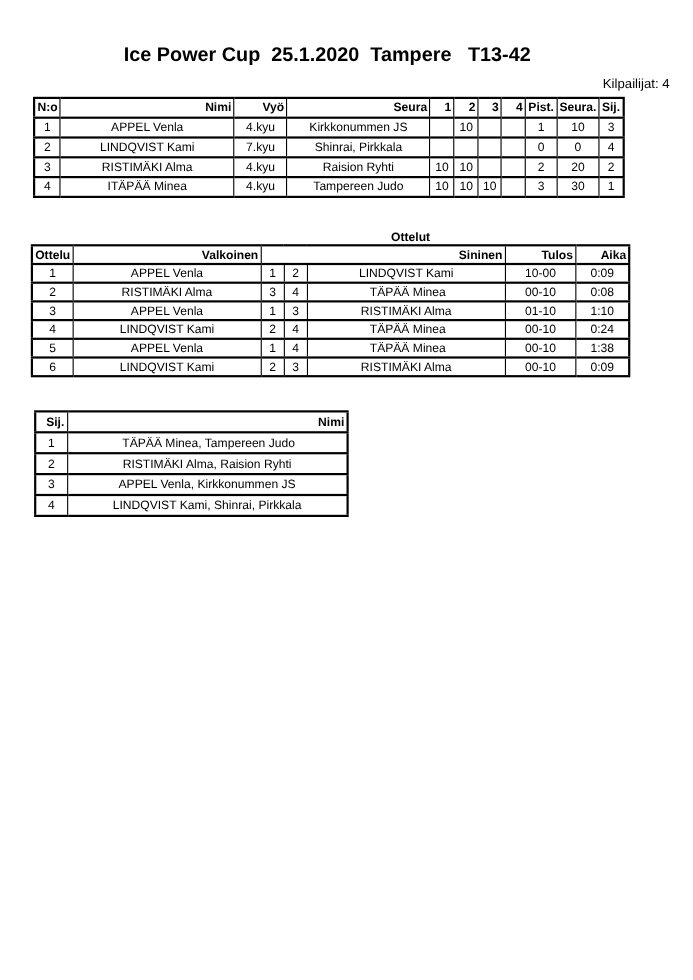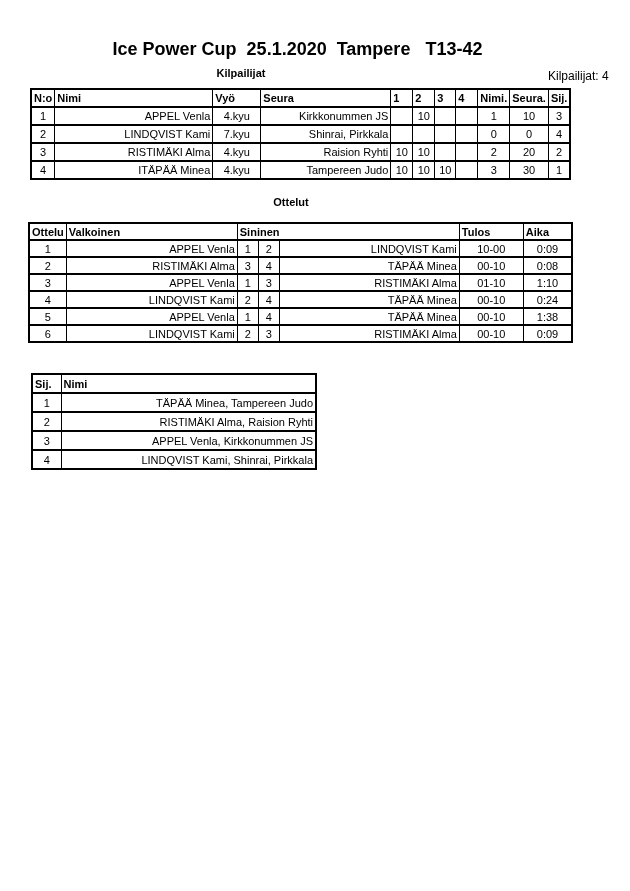--- a/index.html
+++ b/index.html
@@ -7,54 +7,53 @@
     position:relative; width:630px; height:891px; background:#ffffff;
     font-family:"Liberation Sans", sans-serif; color:#000;
     overflow:hidden;
   }
   .page-title {
     position:absolute; top:39px; left:0; width:595px;
     text-align:center; font-size:18px; font-weight:bold; white-space:pre;
   }
   .sec-title { position:absolute; width:200px; text-align:center; font-size:11px; font-weight:bold; }
   #kilpailijat-title { top:67px; left:141px; }
-  #ottelut-title    { top:196px; left:191px; }
+  #ottelut-title    { top:210px; left:191px;text-align:right; }
   #tulokset-title   { top:351px; left:63px; }
   .count-label { position:absolute; top:69px; left:548px; font-size:12px; }
 
   table.rpt {
     position:absolute; border-collapse:collapse; table-layout:fixed;
     font-size:11px; background:#fff; border:2px solid #000;
   }
   .rpt th, .rpt td {
     border-left:1px solid #000; border-right:1px solid #000;
     border-top:2px solid #000; border-bottom:2px solid #000;
     padding:0 2px; overflow:hidden; white-space:pre; vertical-align:middle;
   }
-  .rpt th { font-weight:bold; text-align:left; }
+  .rpt th { font-weight:bold; text-align:right; }
   #t1 th, #t1 td { height:16px; }
   #t2 th, #t2 td { height:15px; }
   #t3 th, #t3 td { height:17px; }
   #t1 { left:30px;  top:88px; }
   #t2 { left:28px;  top:222px;border-radius:29px; }
   #t3 { left:31px;  top:373px; }
-  .al { text-align:right; padding:0 4px; }
+  .al { text-align:center; padding:0 4px; }
   .ac { text-align:center; }
   .tl { border-left:3px double #000; }      
   .hl { border-left-style:hidden; }          
   .ov { overflow:visible; text-align:left; } 
 </style>
 </head>
 <body>
 
 <div class="page">
 
   <div class="page-title">Ice Power Cup  25.1.2020  Tampere   T13-42</div>
 
-  <div class="sec-title" id="kilpailijat-title">Kilpailijat</div>
 
   <div class="count-label">Kilpailijat: 4</div>
 
   <table class="rpt" id="t1">
     <colgroup>
       <col style="width:22px">
         <col style="width:158px">
         <col style="width:48px">
         <col style="width:130px">
       <col style="width:22px">
@@ -68,21 +67,21 @@
     <thead>
       <tr>
         <th>N:o</th>
         <th>Nimi</th>
         <th>Vyö</th>
         <th>Seura</th>
         <th>1</th>
         <th class="hl">2</th>
         <th class="hl">3</th>
         <th class="hl">4</th>
-        <th class="tl">Nimi.</th>
+        <th class="tl">Pist.</th>
         <th class="hl">Seura.</th>
         <th class="hl">Sij.</th>
       </tr>
     </thead>
     <tbody>
         <tr>
           <td class="ac">1</td>
           <td class="al">APPEL Venla</td>
           <td class="ac">4.kyu</td>
           <td class="al">Kirkkonummen JS</td>

